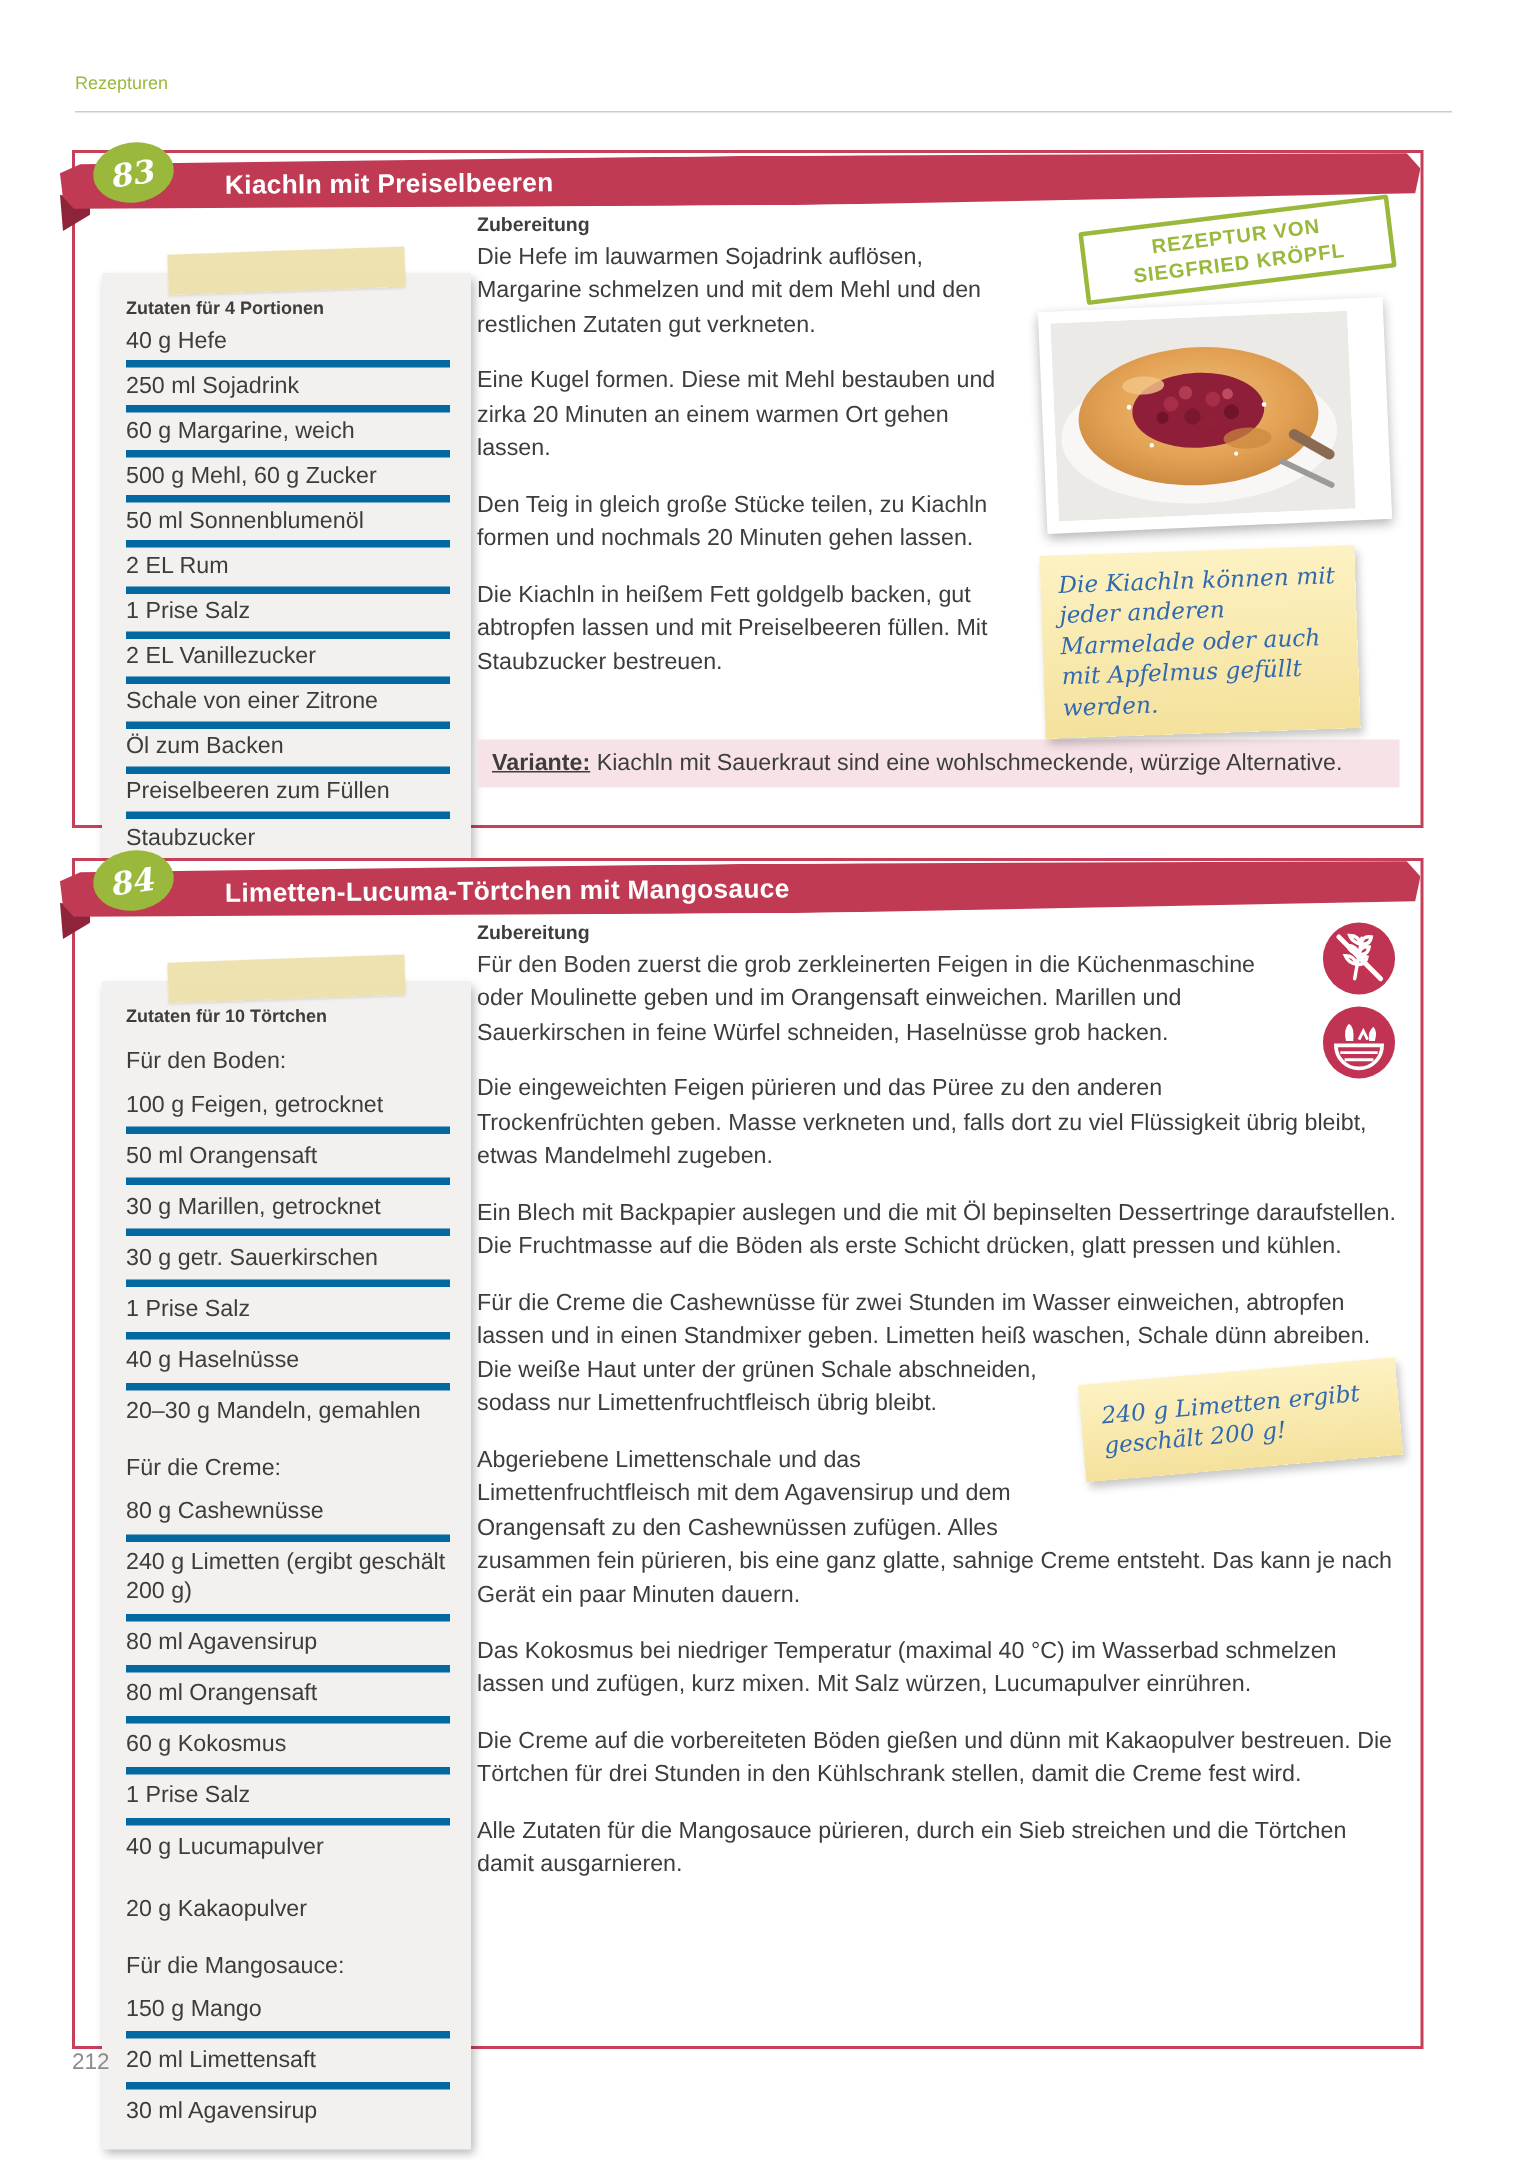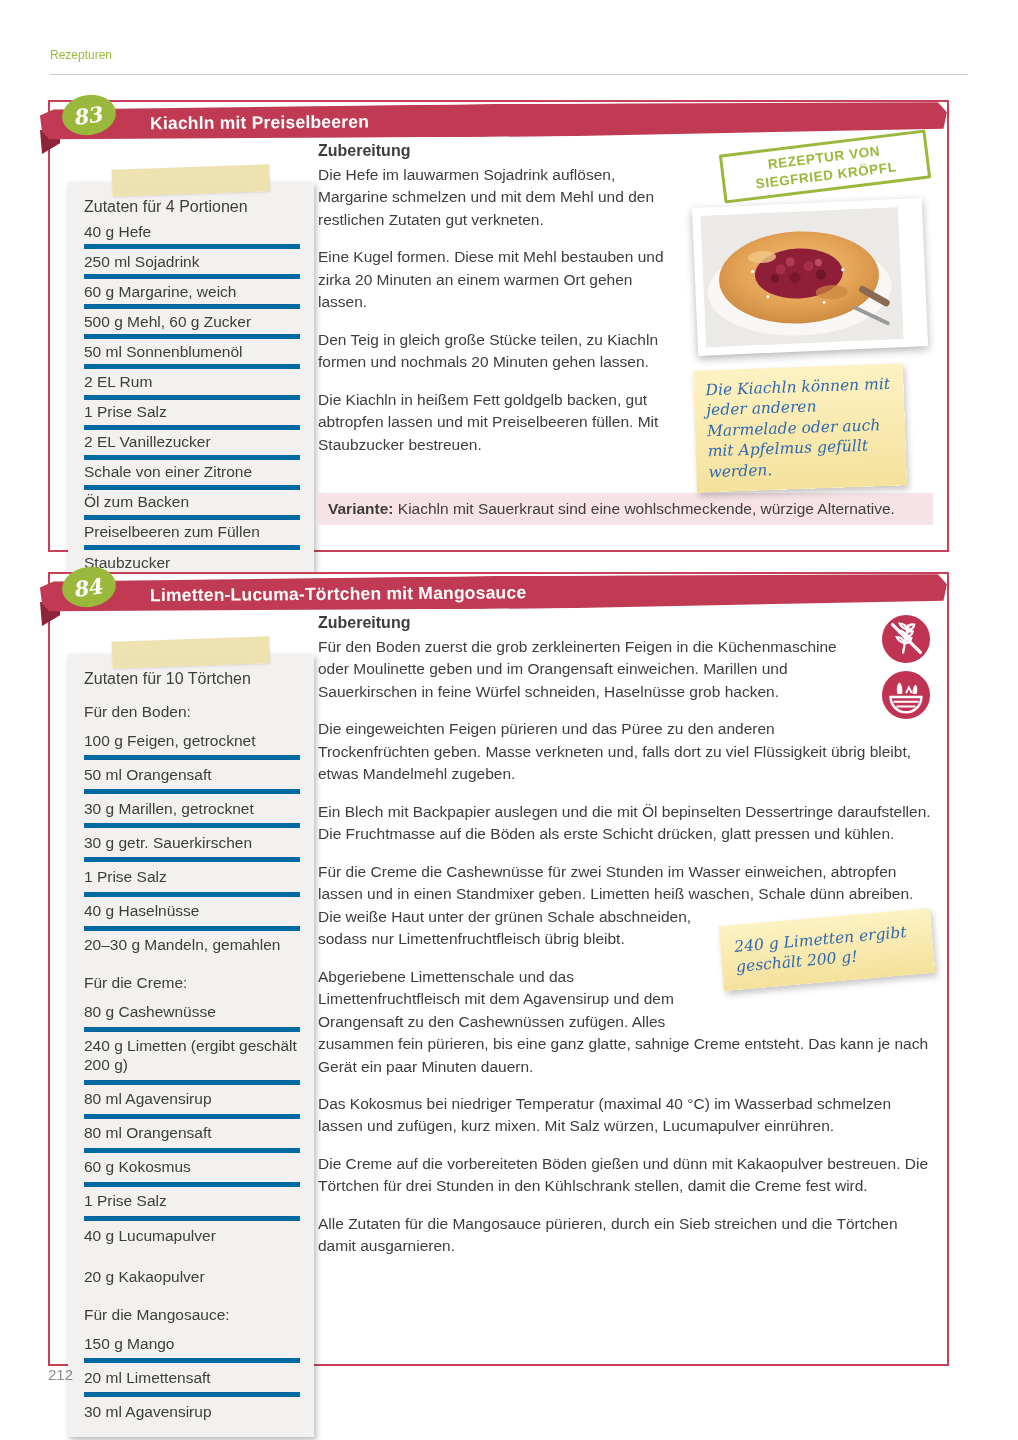--- a/index.html
+++ b/index.html
@@ -25,29 +25,29 @@
   .banner-fold{position:absolute;left:-10px;top:28px;width:20px;height:24px;background:#8e2439;
     clip-path:polygon(0 0,100% 10%,100% 55%,10% 100%);z-index:1;}
   .num-oval{position:absolute;left:12px;top:-7px;width:54px;height:40px;background:#9ab93c;
     border-radius:50%;transform:rotate(-8deg);display:flex;align-items:center;justify-content:center;
     color:#fff;font-family:"DejaVu Serif",serif;font-style:italic;font-weight:bold;font-size:21px;z-index:3;}
 
   .ing-card{position:absolute;left:18px;top:80px;width:246px;background:#f3f1ef;
     box-shadow:2px 3px 6px rgba(0,0,0,.28);padding:12px 14px 10px 16px;box-sizing:border-box;}
   .tape{position:absolute;top:-15px;left:44px;width:158px;height:27px;background:rgba(238,224,170,.92);
     transform:rotate(-2deg);box-shadow:0 1px 2px rgba(0,0,0,.10);}
-  .ing-title{font-weight:normal;font-size:16px;margin:4px 0 3px;}
+  .ing-title{font-weight:bold;font-size:12px;margin:4px 0 3px;}
   .row{font-size:15.5px;line-height:1.2;padding:3.5px 0 3px;}
   .row.sep{border-bottom:5px solid #0369a1;}
   .row.subhead{margin-top:9px;}
   .row.gap{margin-top:12px;}
   #box84 .row{padding:5.5px 0 5px;}
 
   .content{position:absolute;left:268px;right:14px;top:40px;}
-  .steps-title{font-weight:bold;font-size:16px;margin:0 0 4px;}
+  .steps-title{font-weight:bold;font-size:13px;margin:0 0 4px;}
   .step{font-size:15.5px;line-height:1.45;margin:0 0 15px;}
 
   .photo-col{float:right;width:238px;margin:0 0 4px 14px;}
   .stamp{width:190px;margin-left:26px;border:3px solid #9ab93c;color:#9ab93c;text-align:center;
     padding:4px 6px;transform:rotate(-7deg);font-weight:bold;font-size:13.5px;letter-spacing:.6px;
     line-height:1.3;border-radius:2px;background:rgba(255,255,255,.0);}
   .photo{margin-top:12px;background:#fff;padding:8px;box-shadow:0 3px 8px rgba(0,0,0,.30);
     transform:rotate(-2.5deg);width:214px;}
   .photo svg{display:block;}
   .sticky{margin-top:16px;background:linear-gradient(#fdf2c3,#f4e19c);
@@ -55,21 +55,21 @@
   .hand{color:#3069b0;font-family:"DejaVu Serif",serif;font-style:italic;font-size:15.5px;line-height:1.32;}
 
   .icons-stack{float:right;width:52px;margin:0 0 0 18px;display:flex;flex-direction:column;gap:6px;}
   .badge{width:50px;height:50px;}
 
   .sticky-float{float:right;width:212px;height:170px;shape-outside:inset(56px 0 0 0);margin-left:16px;}
   .sticky2{margin-top:56px;background:linear-gradient(#fdf2c3,#f4e19c);
     box-shadow:2px 4px 6px rgba(0,0,0,.22);transform:rotate(-5deg);padding:12px 14px;}
 
   .variante{clear:both;background:#f7e3e7;padding:7px 10px;font-size:15.5px;margin-top:12px;}
-  .variante .vlabel{font-weight:bold;}
+  .variante .vlabel{font-weight:bold;text-decoration:underline;}
 </style>
 </head>
 <body>
 
 <div class="section-label">Rezepturen</div>
 <div class="toprule"></div>
 
 <section class="recipe-box" id="box83">
   <div class="banner-fold"></div>
   <div class="banner">

